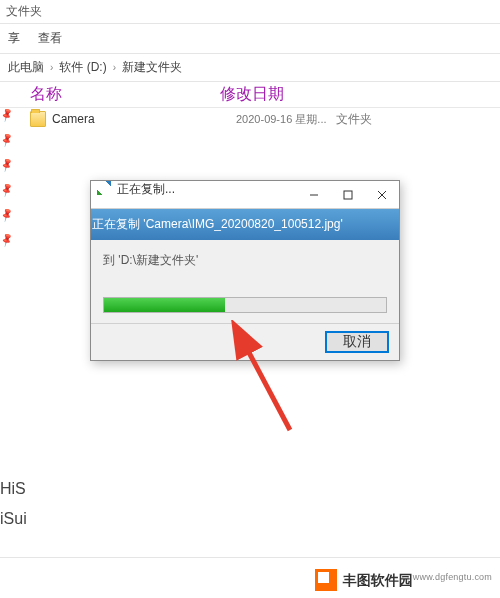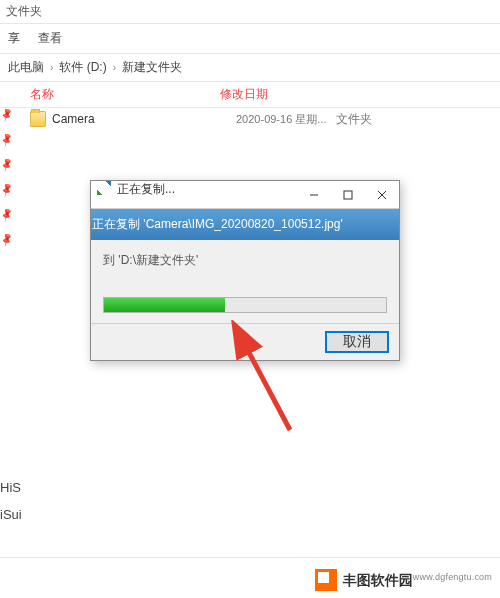--- a/index.html
+++ b/index.html
@@ -13,34 +13,34 @@
 
   .breadcrumb { height: 28px; background: #fff; display: flex; align-items: center; padding-left: 8px; gap: 6px; border-bottom: 1px solid #e5e5e5; }
   .bc-item { color: #444; font-size: 12px; }
   .bc-sep { color: #888; font-size: 10px; }
 
   .columns { height: 26px; background: #fff; display: flex; align-items: center; border-bottom: 1px solid #e8e8e8; padding-left: 30px; }
   .col-name { width: 190px; }
   .col-date { width: 100px; }
   .col-type { width: 80px; }
   .col-size { flex: 1; }
-  .columns span { color: #ef4444; font-size: 12px; }
+  .columns span { color: #a21caf; font-size: 16px; }
 
   .filelist { position: relative; }
   .row { display: flex; align-items: center; height: 22px; padding-left: 30px; }
   .folder-icon { width: 16px; height: 16px; background: linear-gradient(#ffe9a6, #f7ca4d); border: 1px solid #e0b63c; border-radius: 1px; margin-right: 6px; position: relative; }
   .folder-icon::before { content: ""; position: absolute; top: -3px; left: 0; width: 7px; height: 3px; background: #f7ca4d; border: 1px solid #e0b63c; border-bottom: none; border-radius: 1px 1px 0 0; }
   .cell-name { width: 184px; color: #333; }
   .cell-date { width: 100px; color: #777; font-size: 11px; }
   .cell-type { width: 80px; color: #777; }
 
   .leftpins { position: absolute; left: 0; top: 110px; width: 14px; display: flex; flex-direction: column; gap: 14px; align-items: center; }
   .pin { font-size: 10px; color: #777; transform: rotate(-30deg); }
 
-  .leftlabels { position: absolute; left: 0; top: 480px; display: flex; flex-direction: column; gap: 12px; font-size: 13px; color: #444; }
+  .leftlabels { position: absolute; left: 0; top: 480px; display: flex; flex-direction: column; gap: 12px; font-size: 16px; color: #444; }
 
   .footer { position: absolute; bottom: 19px; left: 0; right: 0; height: 22px; border-top: 1px solid #e5e5e5; display: flex; align-items: center; padding-left: 4px; color: #555; font-size: 12px; justify-content: space-between; padding-right: 6px; }
   .footer-icons { display: flex; gap: 6px; align-items: center; }
   .footer-icon { width: 16px; height: 14px; border: 1px solid #bbb; }
   .footer-icon.grid { background: repeating-linear-gradient(#bbb 0 1px, transparent 1px 4px), repeating-linear-gradient(90deg, #bbb 0 1px, transparent 1px 4px); }
 
   .watermark { position: absolute; bottom: 0; left: 0; right: 0; height: 36px; background: #fff; display: flex; align-items: center; justify-content: flex-end; padding-right: 8px; gap: 6px; }
   .wm-logo { width: 22px; height: 22px; background: #ff6a00; position: relative; }
   .wm-logo::after { content: ""; position: absolute; left: 3px; top: 3px; width: 11px; height: 11px; background: #fff; }
   .wm-text { display: flex; flex-direction: row; line-height: 1.05; }

